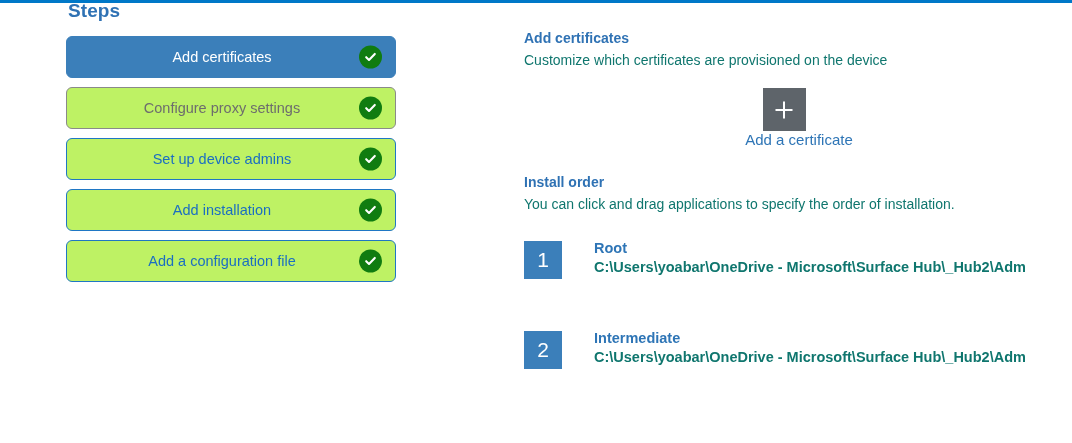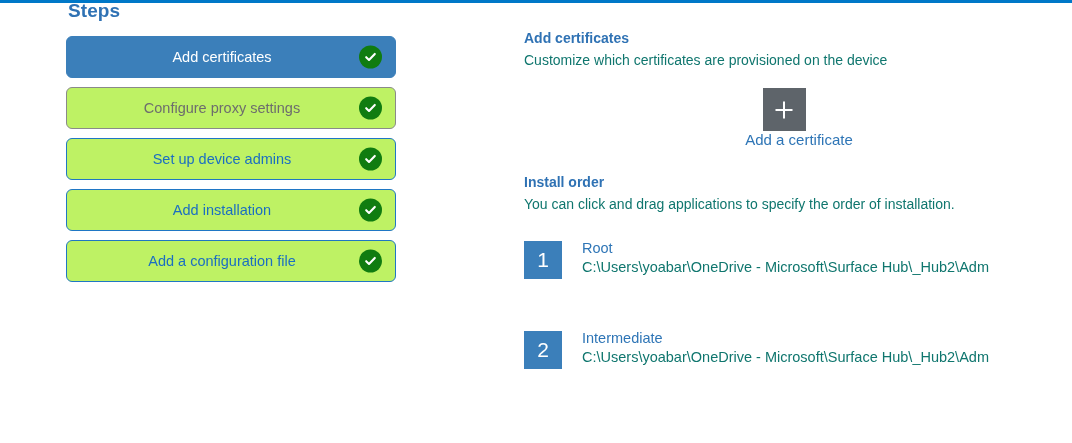--- a/index.html
+++ b/index.html
@@ -162,23 +162,24 @@
     height: 38px;
     background: #3b7fba;
     color: #ffffff;
     font-size: 21px;
     display: flex;
     align-items: center;
     justify-content: center;
     line-height: 1;
   }
   .install-text {
-    margin-left: 20px;
+    margin-left: 32px;
     margin-top: -2px;
     white-space: nowrap;
+    font-weight: bold;
   }
   .install-name {
     font-size: 14.5px;
     color: #2e75b6;
     line-height: 1.35;
   }
   .install-path {
     font-size: 14.5px;
     color: #0f766e;
     line-height: 1.35;

